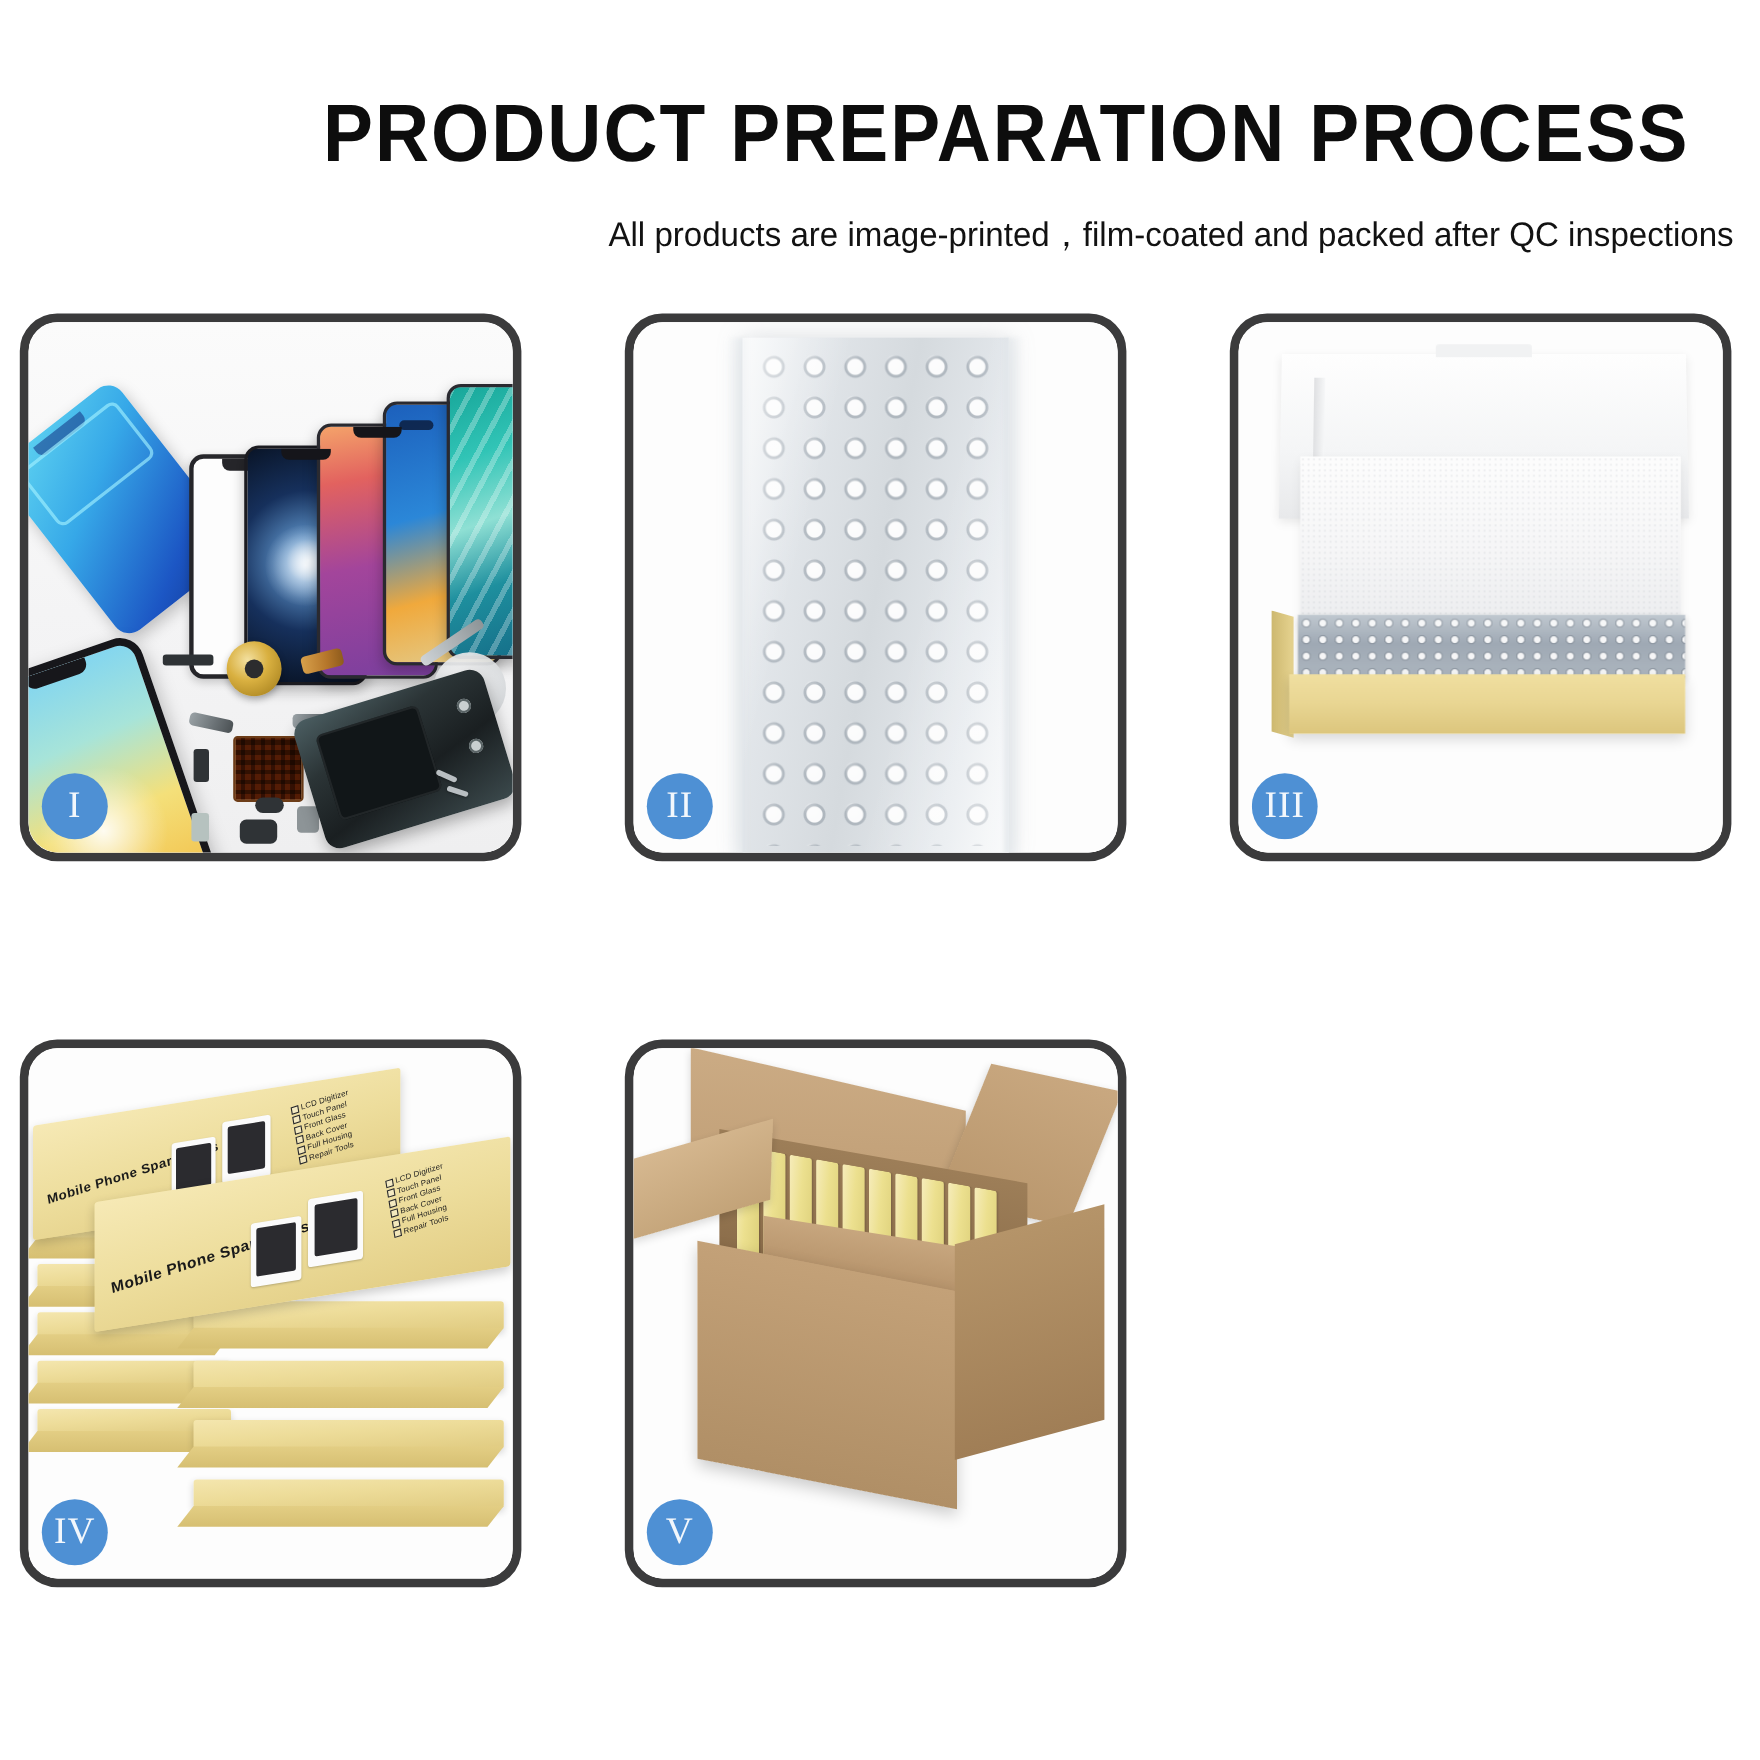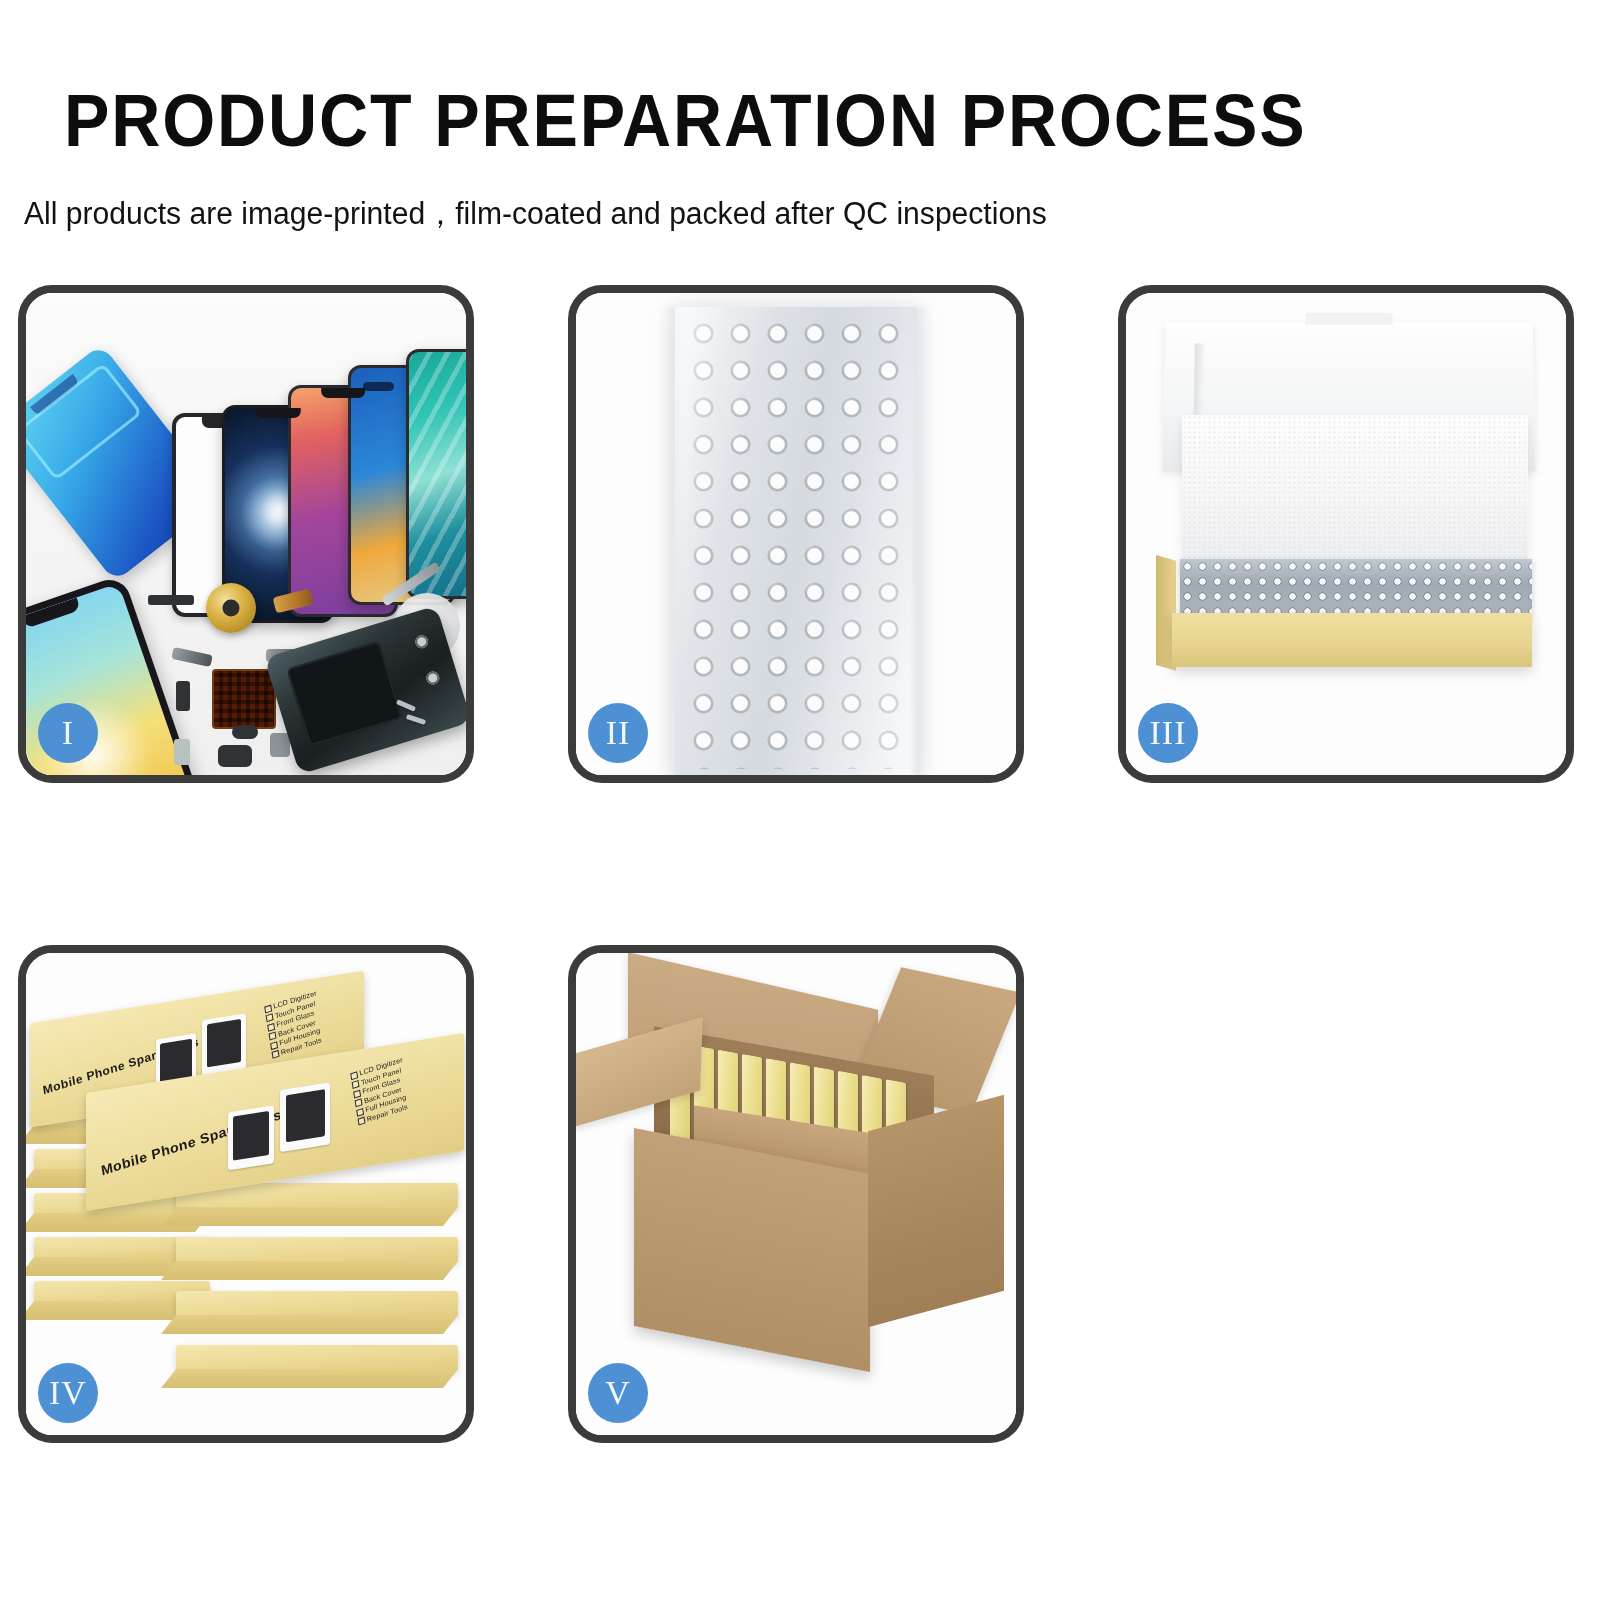--- a/index.html
+++ b/index.html
@@ -4,21 +4,21 @@
 <style>
   html,body{margin:0;padding:0;}
   body{
     width:1600px;height:1600px;background:#ffffff;
     font-family:"Liberation Sans","DejaVu Sans",sans-serif;
     overflow:hidden;position:relative;
   }
   .page{position:absolute;inset:0;}
 
   
-  .header{position:absolute;left:0;top:0;width:1600px;text-align:left;}
+  .header{position:absolute;left:0;top:0;width:1600px;text-align:right;}
   .title{
     font-size:74px;line-height:1;font-weight:700;color:#0d0d0d;
     letter-spacing:2px;margin-top:84px;
     transform:scaleX(.92);transform-origin:center;white-space:nowrap;
   }
   .subtitle{
     font-size:31px;line-height:1;color:#121212;font-weight:400;
     margin-top:40px;transform:scaleX(.97);transform-origin:center;white-space:nowrap;
   }
 

